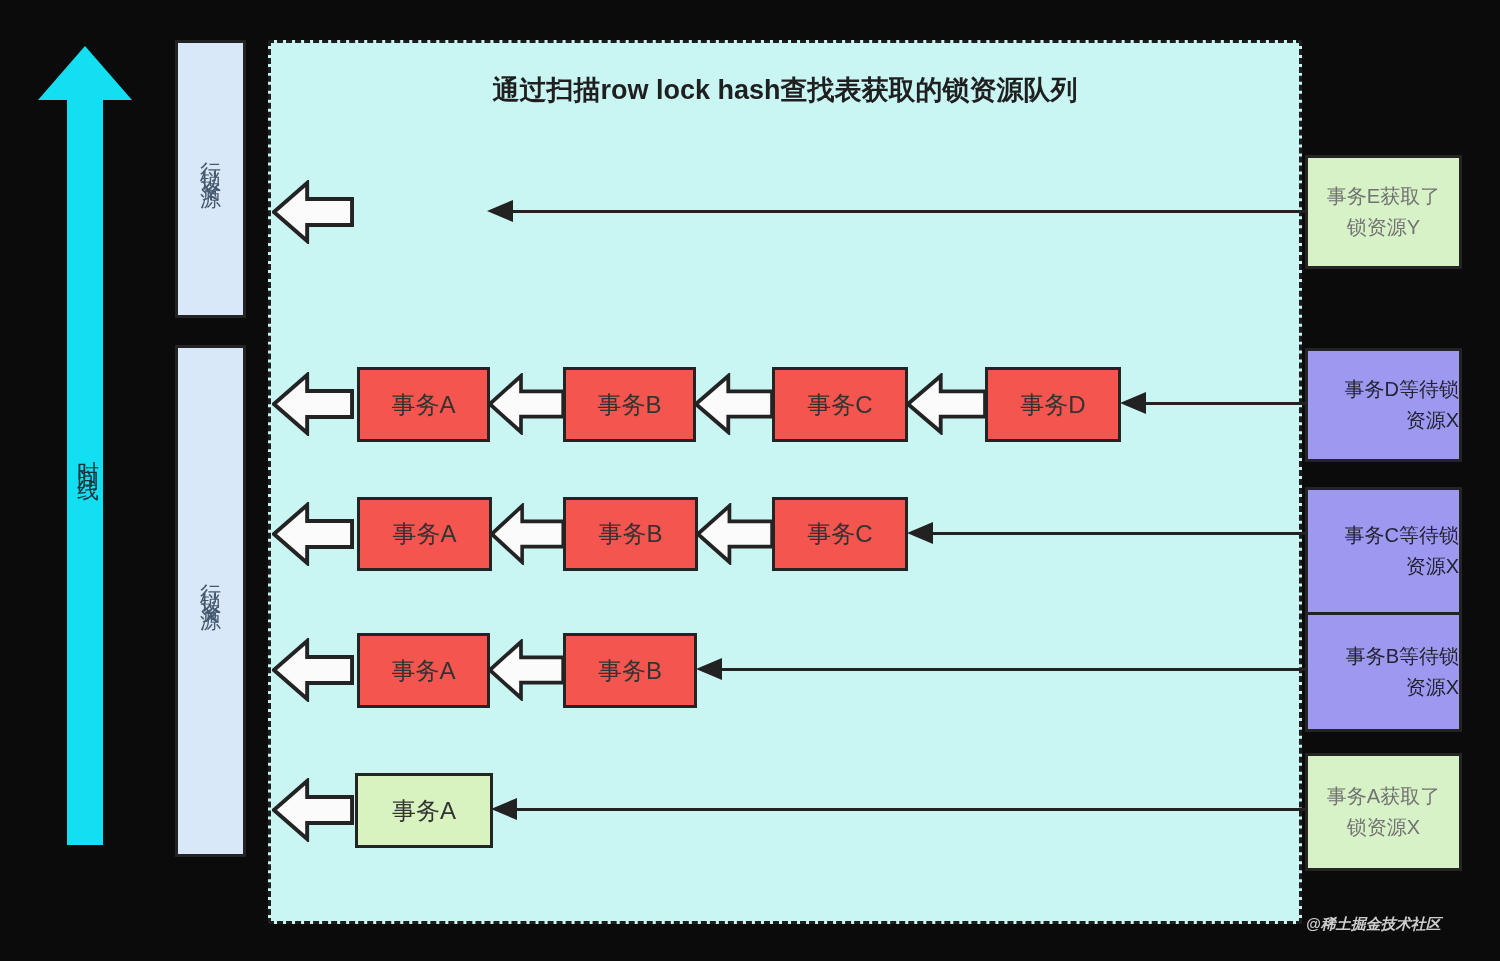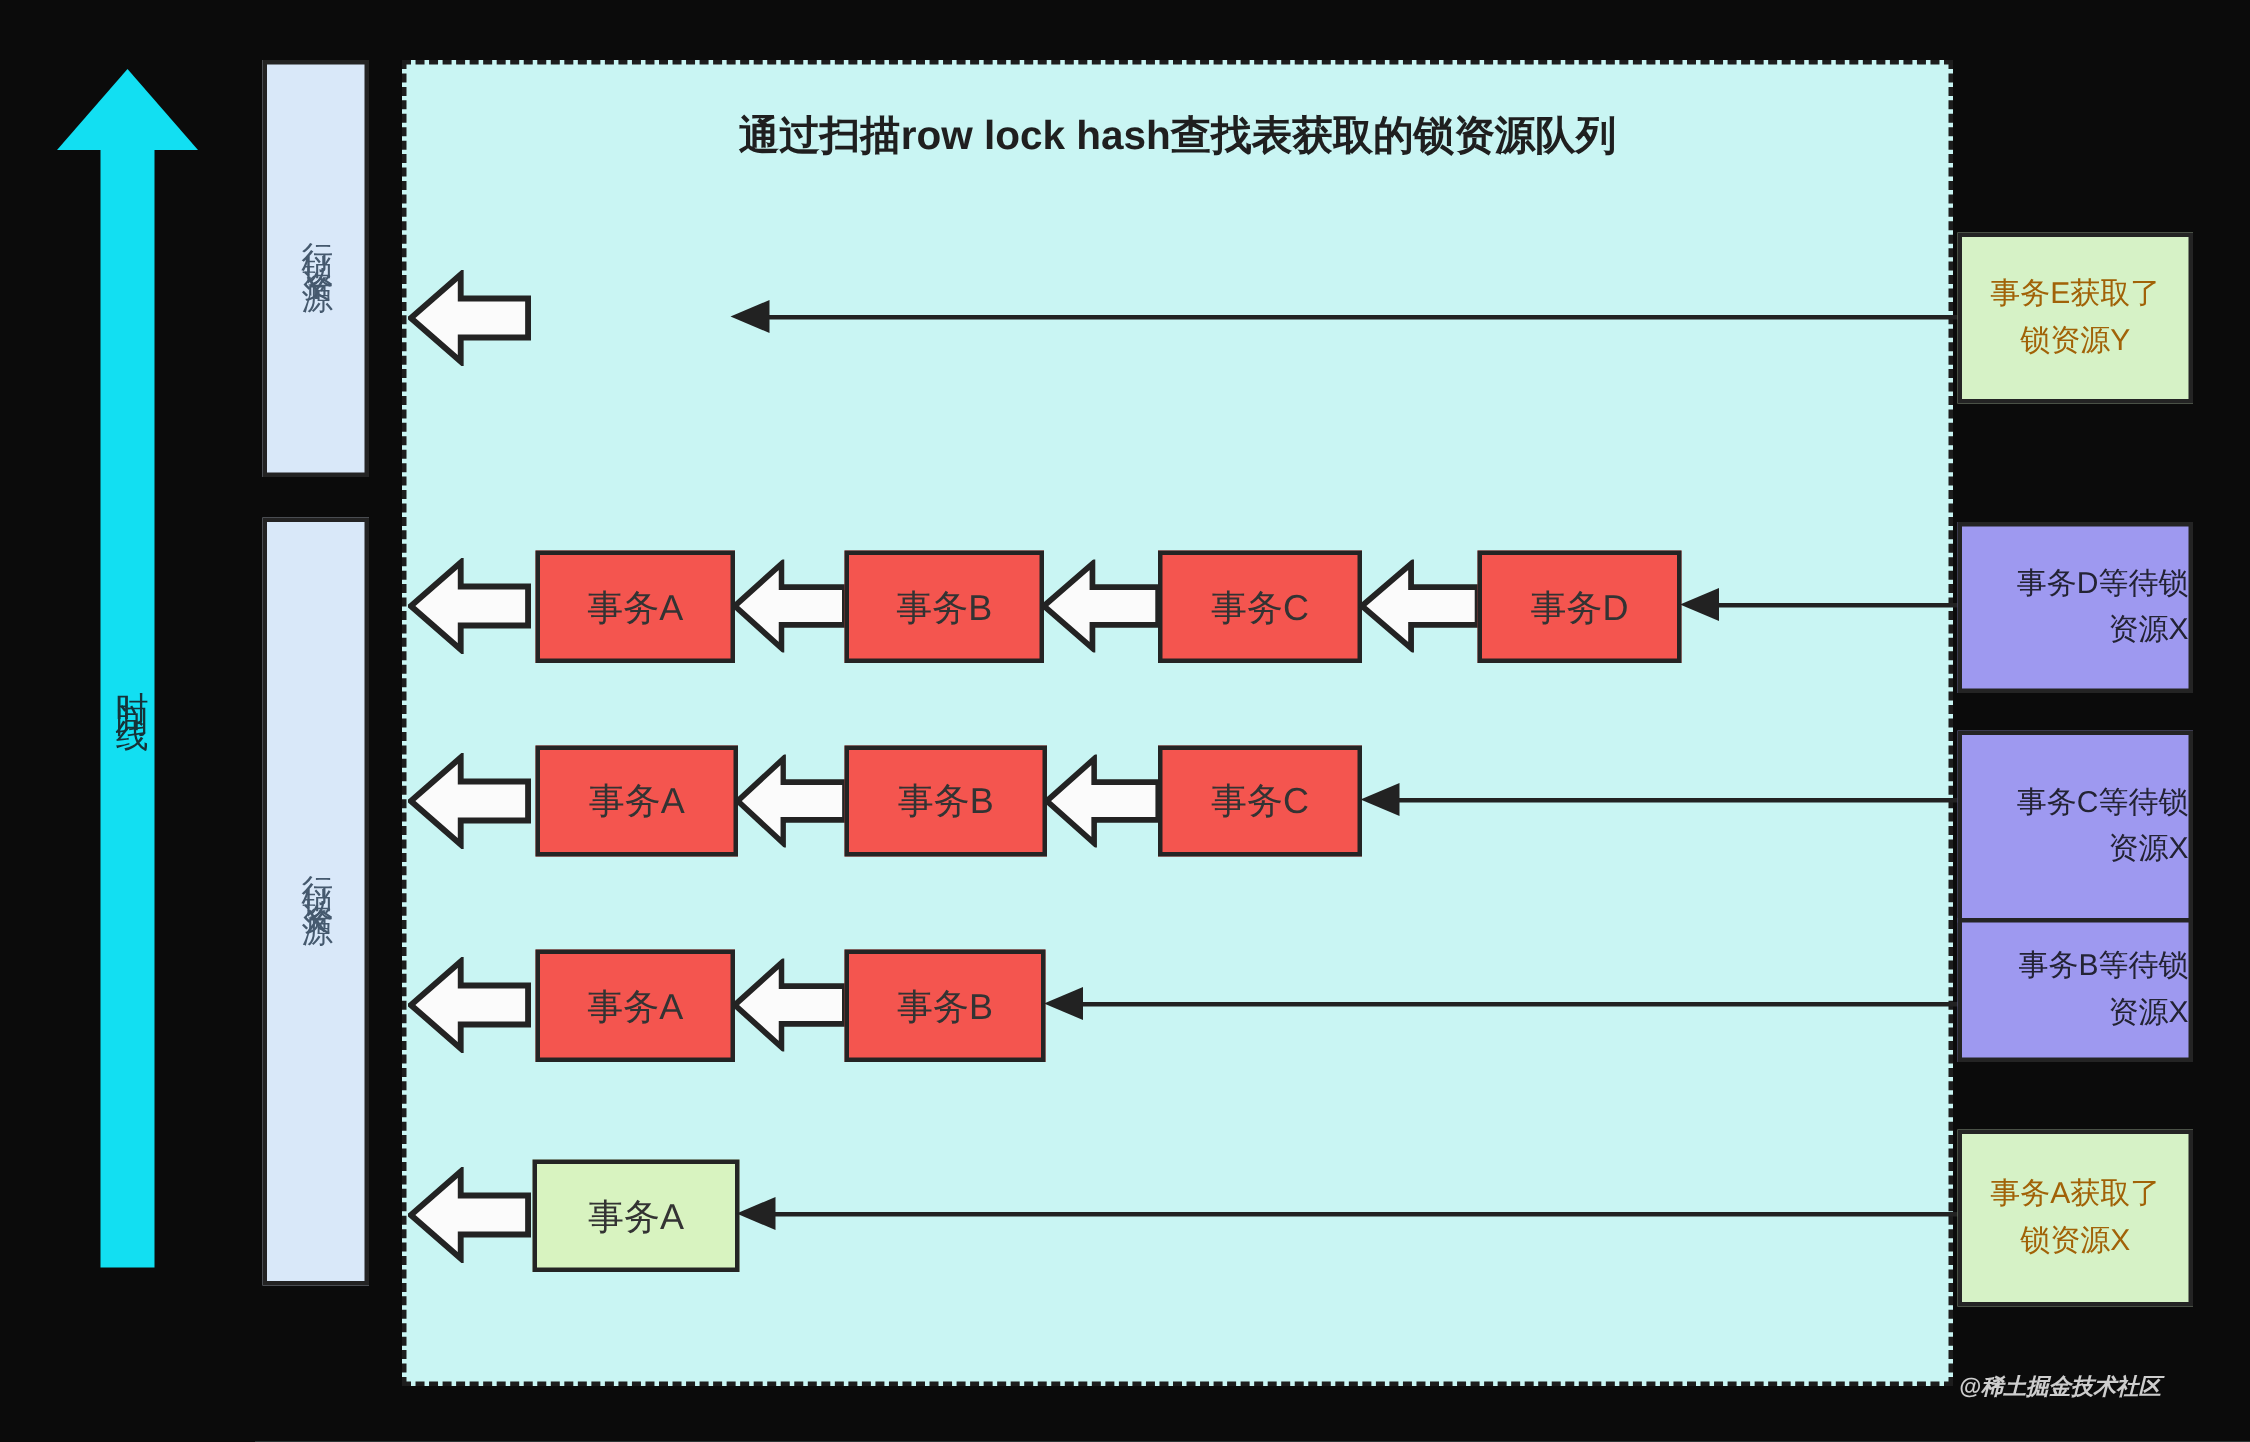--- a/index.html
+++ b/index.html
@@ -64,21 +64,21 @@
     border-top:11px solid transparent;border-bottom:11px solid transparent;
     border-right:26px solid #222;
   }
   
   .ann{
     position:absolute;left:1305px;width:157px;box-sizing:border-box;
     border:3px solid #242424;
     display:flex;flex-direction:column;align-items:center;justify-content:center;
     font-size:20px;line-height:1.55;color:#2b2b2b;text-align:center;
   }
-  .ann.grant{background:var(--annotation_grant,#d6f2c6);color:#a16207;}
+  .ann.grant{background:var(--annotation_grant,#d6f2c6);color:#737373;}
   .ann.wait{background:var(--annotation_wait,#9e99f0);color:#232334;align-items:flex-end;}
   
   .watermark{
     position:absolute;left:1306px;top:915px;
     font-size:15px;font-weight:bold;color:rgba(232,232,232,.88);
     white-space:nowrap;
     font-style:italic;
   }
 </style>
 </head>
@@ -185,21 +185,21 @@
     <div>锁资源Y</div>
   </div>
   <div class="ann wait" style="top:348px;height:114px;">
     <div>事务D等待锁</div>
     <div>资源X</div>
   </div>
   <div class="ann wait" style="top:487px;height:128px;">
     <div>事务C等待锁</div>
     <div>资源X</div>
   </div>
-  <div class="ann wait" style="top:612px;height:96px;">
+  <div class="ann wait" style="top:612px;height:120px;">
     <div>事务B等待锁</div>
     <div>资源X</div>
   </div>
   <div class="ann grant" style="top:753px;height:118px;">
     <div>事务A获取了</div>
     <div>锁资源X</div>
   </div>
 
   <div class="watermark">@稀土掘金技术社区</div>
 

